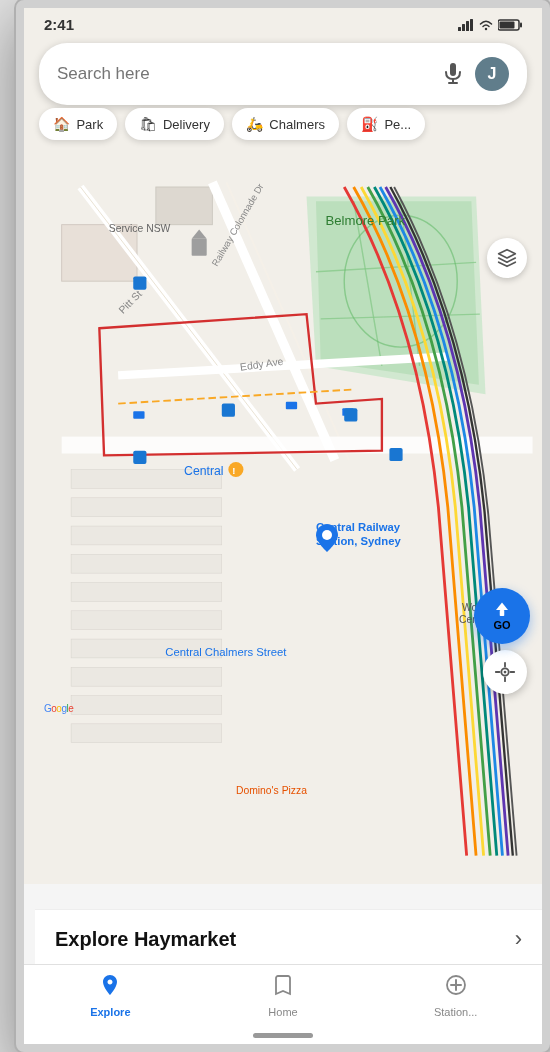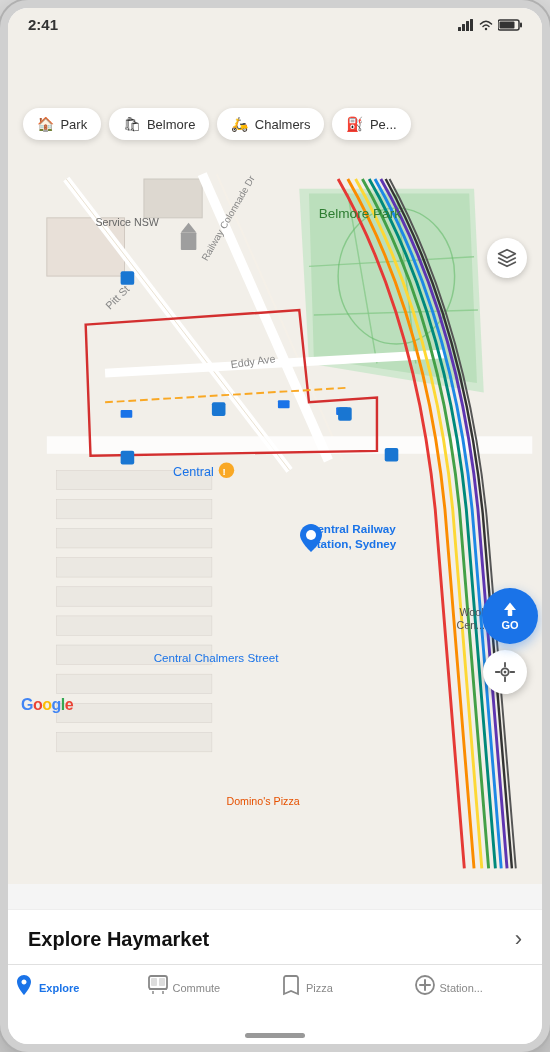--- a/index.html
+++ b/index.html
@@ -8,27 +8,28 @@
       display: flex;
       justify-content: center;
       align-items: center;
       min-height: 100vh;
       font-family: 'Arial', sans-serif;
     }
     .phone-frame {
       width: 550px;
       height: 1052px;
       background: #f5f5f5;
-      border-radius: 28px;
+      border-radius: 8px;
       border: 8px solid #d0d0d0;
       box-shadow: 0 0 0 2px #b0b0b0, 0 20px 60px rgba(0,0,0,0.4);
       overflow: hidden;
       position: relative;
       display: flex;
       flex-direction: column;
+      margin-left: 16px;
     }
     .status-bar {
       background: transparent;
       padding: 8px 20px 4px 20px;
       display: flex;
       justify-content: space-between;
       align-items: center;
       position: absolute;
       top: 0;
       left: 0;
@@ -128,23 +129,23 @@
       white-space: nowrap;
       border: none;
       cursor: pointer;
     }
     .quick-btn .btn-icon {
       font-size: 14px;
     }
     .google-logo {
       position: absolute;
       bottom: 170px;
-      left: 13px;
-      font-size: 16px;
-      font-weight: bold;
+      left: 20px;
+      font-size: 10px;
+      font-weight: normal;
       letter-spacing: -0.5px;
     }
     .google-logo span:nth-child(1) { color: #4285F4; }
     .google-logo span:nth-child(2) { color: #EA4335; }
     .google-logo span:nth-child(3) { color: #FBBC05; }
     .google-logo span:nth-child(4) { color: #4285F4; }
     .google-logo span:nth-child(5) { color: #34A853; }
     .google-logo span:nth-child(6) { color: #EA4335; }
     .layers-btn {
       position: absolute;
@@ -175,41 +176,41 @@
       justify-content: center;
       box-shadow: 0 2px 8px rgba(0,0,0,0.25);
       font-size: 18px;
       cursor: pointer;
       z-index: 50;
       color: #555;
     }
     .go-btn {
       position: absolute;
       bottom: 240px;
-      right: 4px;
+      right: 12px;
       width: 56px;
       height: 56px;
       background: #1a73e8;
       border-radius: 50%;
       display: flex;
       flex-direction: column;
       align-items: center;
       justify-content: center;
       box-shadow: 0 4px 12px rgba(26,115,232,0.4);
       font-size: 18px;
-      color: #ffffff;
+      color: #000000;
       cursor: pointer;
       z-index: 50;
     }
     .go-btn .go-arrow { font-size: 16px; }
     .go-btn .go-text { font-size: 11px; font-weight: bold; }
     .explore-bar {
       position: absolute;
       bottom: 80px;
-      left: 0;
+      left: 11px;
       right: 0;
       background: white;
       padding: 16px 20px 12px 20px;
       border-top: 1px solid #eee;
       display: flex;
       align-items: center;
       justify-content: space-between;
       z-index: 60;
     }
     .bottom-nav {
@@ -221,21 +222,21 @@
       background: white;
       border-top: 1px solid #e0e0e0;
       display: flex;
       align-items: flex-start;
       padding-top: 8px;
       z-index: 70;
     }
     .nav-item {
       flex: 1;
       display: flex;
-      flex-direction: row;
+      flex-direction: column;
       align-items: center;
       gap: 3px;
       cursor: pointer;
       padding: 0 4px;
     }
     .nav-icon {
       font-size: 22px;
       color: #888;
     }
     .nav-icon.active { color: #1a73e8; }
@@ -422,29 +423,43 @@
     
     <div class="go-btn">
       <svg class="go-arrow" width="18" height="18" viewBox="0 0 24 24">
         <path d="M12 2L20 12H4L12 2Z" fill="white"></path>
         <rect x="9" y="12" width="6" height="8" rx="1" fill="white"></rect>
       </svg>
       <span class="go-text">GO</span>
     </div>
   </div>
 
+  <div class="search-bar-container">
+    <div class="search-bar">
+      <input type="text" placeholder="Search here" style="">
+      <div class="mic-icon">
+        <svg width="18" height="22" viewBox="0 0 18 22">
+          <rect x="6" y="0" width="6" height="13" rx="3" fill="#555"></rect>
+          <path d="M2 9 Q2 16 9 16 Q16 16 16 9" stroke="#555" stroke-width="2" fill="none" stroke-linecap="round"></path>
+          <line x1="9" y1="16" x2="9" y2="20" stroke="#555" stroke-width="2" stroke-linecap="round"></line>
+          <line x1="5" y1="20" x2="13" y2="20" stroke="#555" stroke-width="2" stroke-linecap="round"></line>
+        </svg>
+      </div>
+      <div class="avatar">J</div>
+    </div>
+  </div>
 
   <div class="quick-actions">
     <button class="quick-btn">
       <span class="btn-icon">🏠</span>
       <span>Park</span>
     </button>
     <button class="quick-btn">
       <span class="btn-icon">🛍</span>
-      <span>Belmore</span>
+      <span>Delivery</span>
     </button>
     <button class="quick-btn">
       <span class="btn-icon">🛵</span>
       <span>Chalmers</span>
     </button>
     <button class="quick-btn">
       <span class="btn-icon">⛽</span>
       <span>Pe...</span>
     </button>
   </div>
@@ -458,41 +473,28 @@
 
     <div class="nav-item">
       <div class="nav-icon active">
         <svg width="24" height="24" viewBox="0 0 24 24">
           <path d="M12 2C8.13 2 5 5.13 5 9c0 5.25 7 13 7 13s7-7.75 7-13c0-3.87-3.13-7-7-7zm0 9.5c-1.38 0-2.5-1.12-2.5-2.5s1.12-2.5 2.5-2.5 2.5 1.12 2.5 2.5-1.12 2.5-2.5 2.5z" fill="#1a73e8"></path>
         </svg>
       </div>
       <span class="nav-label active">Explore</span>
     </div>
 
-    <div class="nav-item">
-      <div class="nav-icon">
-        <svg width="24" height="24" viewBox="0 0 24 24">
-          <rect x="3" y="3" width="18" height="13" rx="2" stroke="#888" stroke-width="1.8" fill="none"></rect>
-          <rect x="5" y="5" width="6" height="8" rx="1" fill="#ddd"></rect>
-          <rect x="13" y="5" width="6" height="8" rx="1" fill="#ddd"></rect>
-          <line x1="3" y1="16" x2="21" y2="16" stroke="#888" stroke-width="1.5"></line>
-          <line x1="7" y1="18" x2="7" y2="21" stroke="#888" stroke-width="1.5"></line>
-          <line x1="17" y1="18" x2="17" y2="21" stroke="#888" stroke-width="1.5"></line>
-        </svg>
-      </div>
-      <span class="nav-label">Commute</span>
-    </div>
 
     <div class="nav-item">
       <div class="nav-icon">
         <svg width="24" height="24" viewBox="0 0 24 24">
           <path d="M17 3H7c-1.1 0-2 .9-2 2v16l7-3 7 3V5c0-1.1-.9-2-2-2z" stroke="#888" stroke-width="1.8" fill="none"></path>
         </svg>
       </div>
-      <span class="nav-label">Pizza</span>
+      <span class="nav-label">Home</span>
     </div>
 
     <div class="nav-item">
       <div class="nav-icon">
         <svg width="24" height="24" viewBox="0 0 24 24">
           <circle cx="12" cy="12" r="9" stroke="#888" stroke-width="1.8" fill="none"></circle>
           <line x1="12" y1="7" x2="12" y2="17" stroke="#888" stroke-width="2" stroke-linecap="round"></line>
           <line x1="7" y1="12" x2="17" y2="12" stroke="#888" stroke-width="2" stroke-linecap="round"></line>
         </svg>
       </div>

